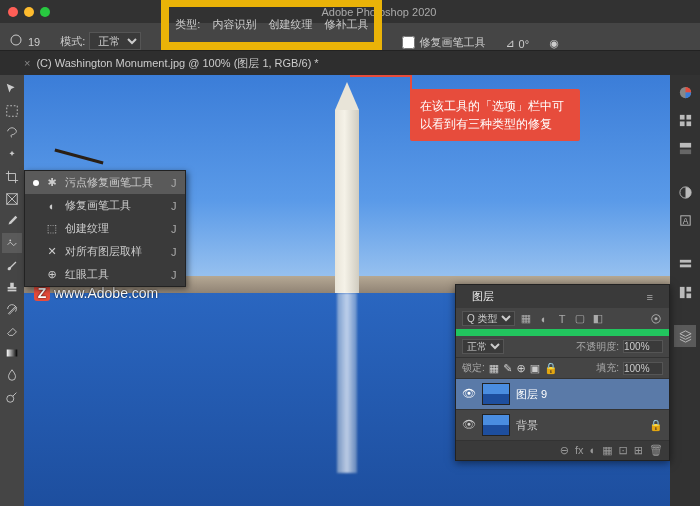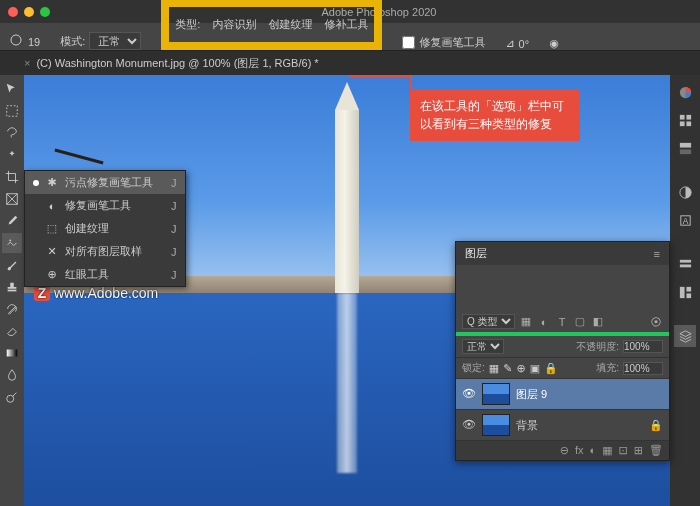--- a/index.html
+++ b/index.html
@@ -36,24 +36,24 @@
 .flyout .item.sel .dot2 { visibility:visible; }
 .flyout .item .ic { width:14px; height:14px; display:flex; align-items:center; justify-content:center; }
 .flyout .item .sc { margin-left:auto; color:#aaa; padding-left:12px; }
 .callout { position:absolute; right:90px; top:14px; width:170px; background:#e74c3c; color:#fff; padding:8px 10px; font-size:12px; line-height:1.5; border-radius:2px; }
 .callout::before { content:""; position:absolute; left:-60px; top:-14px; width:60px; height:20px; border-top:2px solid #e74c3c; border-right:2px solid #e74c3c; }
 .rcol { width:30px; background:#323232; display:flex; flex-direction:column; gap:6px; padding-top:6px; align-items:center; }
 .rcol .ric { width:22px; height:22px; display:flex; align-items:center; justify-content:center; color:#bbb; cursor:pointer; }
 .rcol .gap { height:10px; }
 .rcol svg{width:15px;height:15px;fill:#bbb}
 .layers { position:absolute; right:30px; bottom:45px; width:215px; background:#454545; border:1px solid #222; font-size:11px; box-shadow:0 2px 8px rgba(0,0,0,.5); }
-.layers .hdr { display:flex; align-items:center; padding:4px 9px; background:#3a3a3a; }
+.layers .hdr { display:flex; align-items:center; padding:4px 16px; background:#3a3a3a; }
 .layers .hdr .tab { color:#eee; }
 .layers .hdr .menu { margin-left:auto; color:#aaa; }
-.layers .filter { display:flex; align-items:center; gap:4px; padding:3px 6px; border-bottom:4px solid #22c55e;margin-top:46px; }
+.layers .filter { display:flex; align-items:center; gap:4px; padding:3px 6px; border-bottom:7px solid #22c55e; }
 .layers .filter select { background:#3a3a3a; border:1px solid #555; color:#ccc; font-size:10px; }
 .layers .filter .ic { width:14px; height:14px; color:#aaa; display:flex; align-items:center; justify-content:center; }
 .layers .row2 { display:flex; align-items:center; padding:3px 6px; gap:4px; border-bottom:1px solid #333; }
 .layers .row2 select { background:#3a3a3a; border:1px solid #555; color:#ccc; font-size:10px; }
 .layers .row2 .lbl { color:#aaa; font-size:10px; }
 .layers .row2 input { width:40px; background:#3a3a3a; border:1px solid #555; color:#ccc; font-size:10px; }
 .layers .list { max-height:90px; }
 .layers .layer { display:flex; align-items:center; padding:4px 6px; gap:6px; border-bottom:1px solid #333; }
 .layers .layer.sel { background:#5a7aa8; color:#fff; }
 .layers .eye { width:14px; height:14px; }

